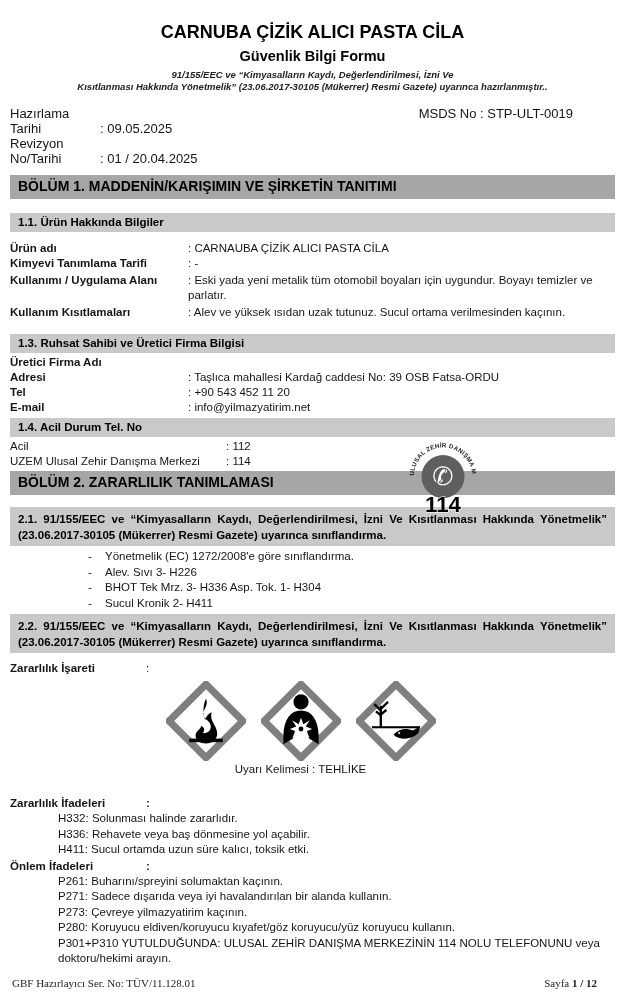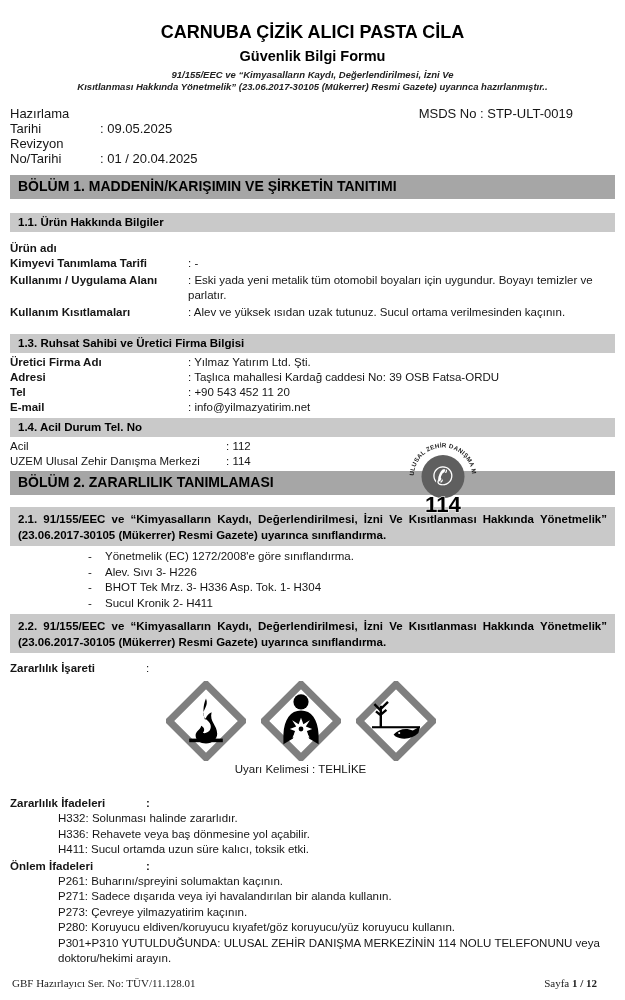--- a/index.html
+++ b/index.html
@@ -73,20 +73,21 @@
       </div>
       <div class="msds-no">MSDS No : STP-ULT-0019</div>
     </div>
 
     <div class="bar main mt11">BÖLÜM 1. MADDENİN/KARIŞIMIN VE ŞİRKETİN TANITIMI</div>
 
     <div class="bar sub mt14">1.1. Ürün Hakkında Bilgiler</div>
     <div class="rows mt11">
       <div class="kv">
           <span class="k">Ürün adı</span>
+          <span class="v">: CARNAUBA ÇİZİK ALICI PASTA CİLA</span>
         </div>
       <div class="kv">
           <span class="k">Kimyevi Tanımlama Tarifi</span>
           <span class="v">: -</span>
         </div>
     </div>
 
     <div class="rows mt2">
       <div class="kv">
           <span class="k">Kullanımı / Uygulama Alanı</span>
@@ -95,21 +96,20 @@
       <div class="kv" style="margin-top:2px;">
           <span class="k">Kullanım Kısıtlamaları</span>
           <span class="v">: Alev ve yüksek ısıdan uzak tutunuz. Sucul ortama verilmesinden kaçının.</span>
         </div>
     </div>
 
     <div class="bar sub mt14">1.3. Ruhsat Sahibi ve Üretici Firma Bilgisi</div>
     <div class="rows mt2">
       <div class="kv">
           <span class="k">Üretici Firma Adı</span>
-          <span class="v">: Yılmaz Yatırım Ltd. Şti.</span>
         </div>
       <div class="kv">
           <span class="k">Adresi</span>
           <span class="v">: Taşlıca mahallesi Kardağ caddesi No: 39 OSB Fatsa-ORDU</span>
         </div>
       <div class="kv">
           <span class="k">Tel</span>
           <span class="v">: +90 543 452 11 20</span>
         </div>
       <div class="kv">

